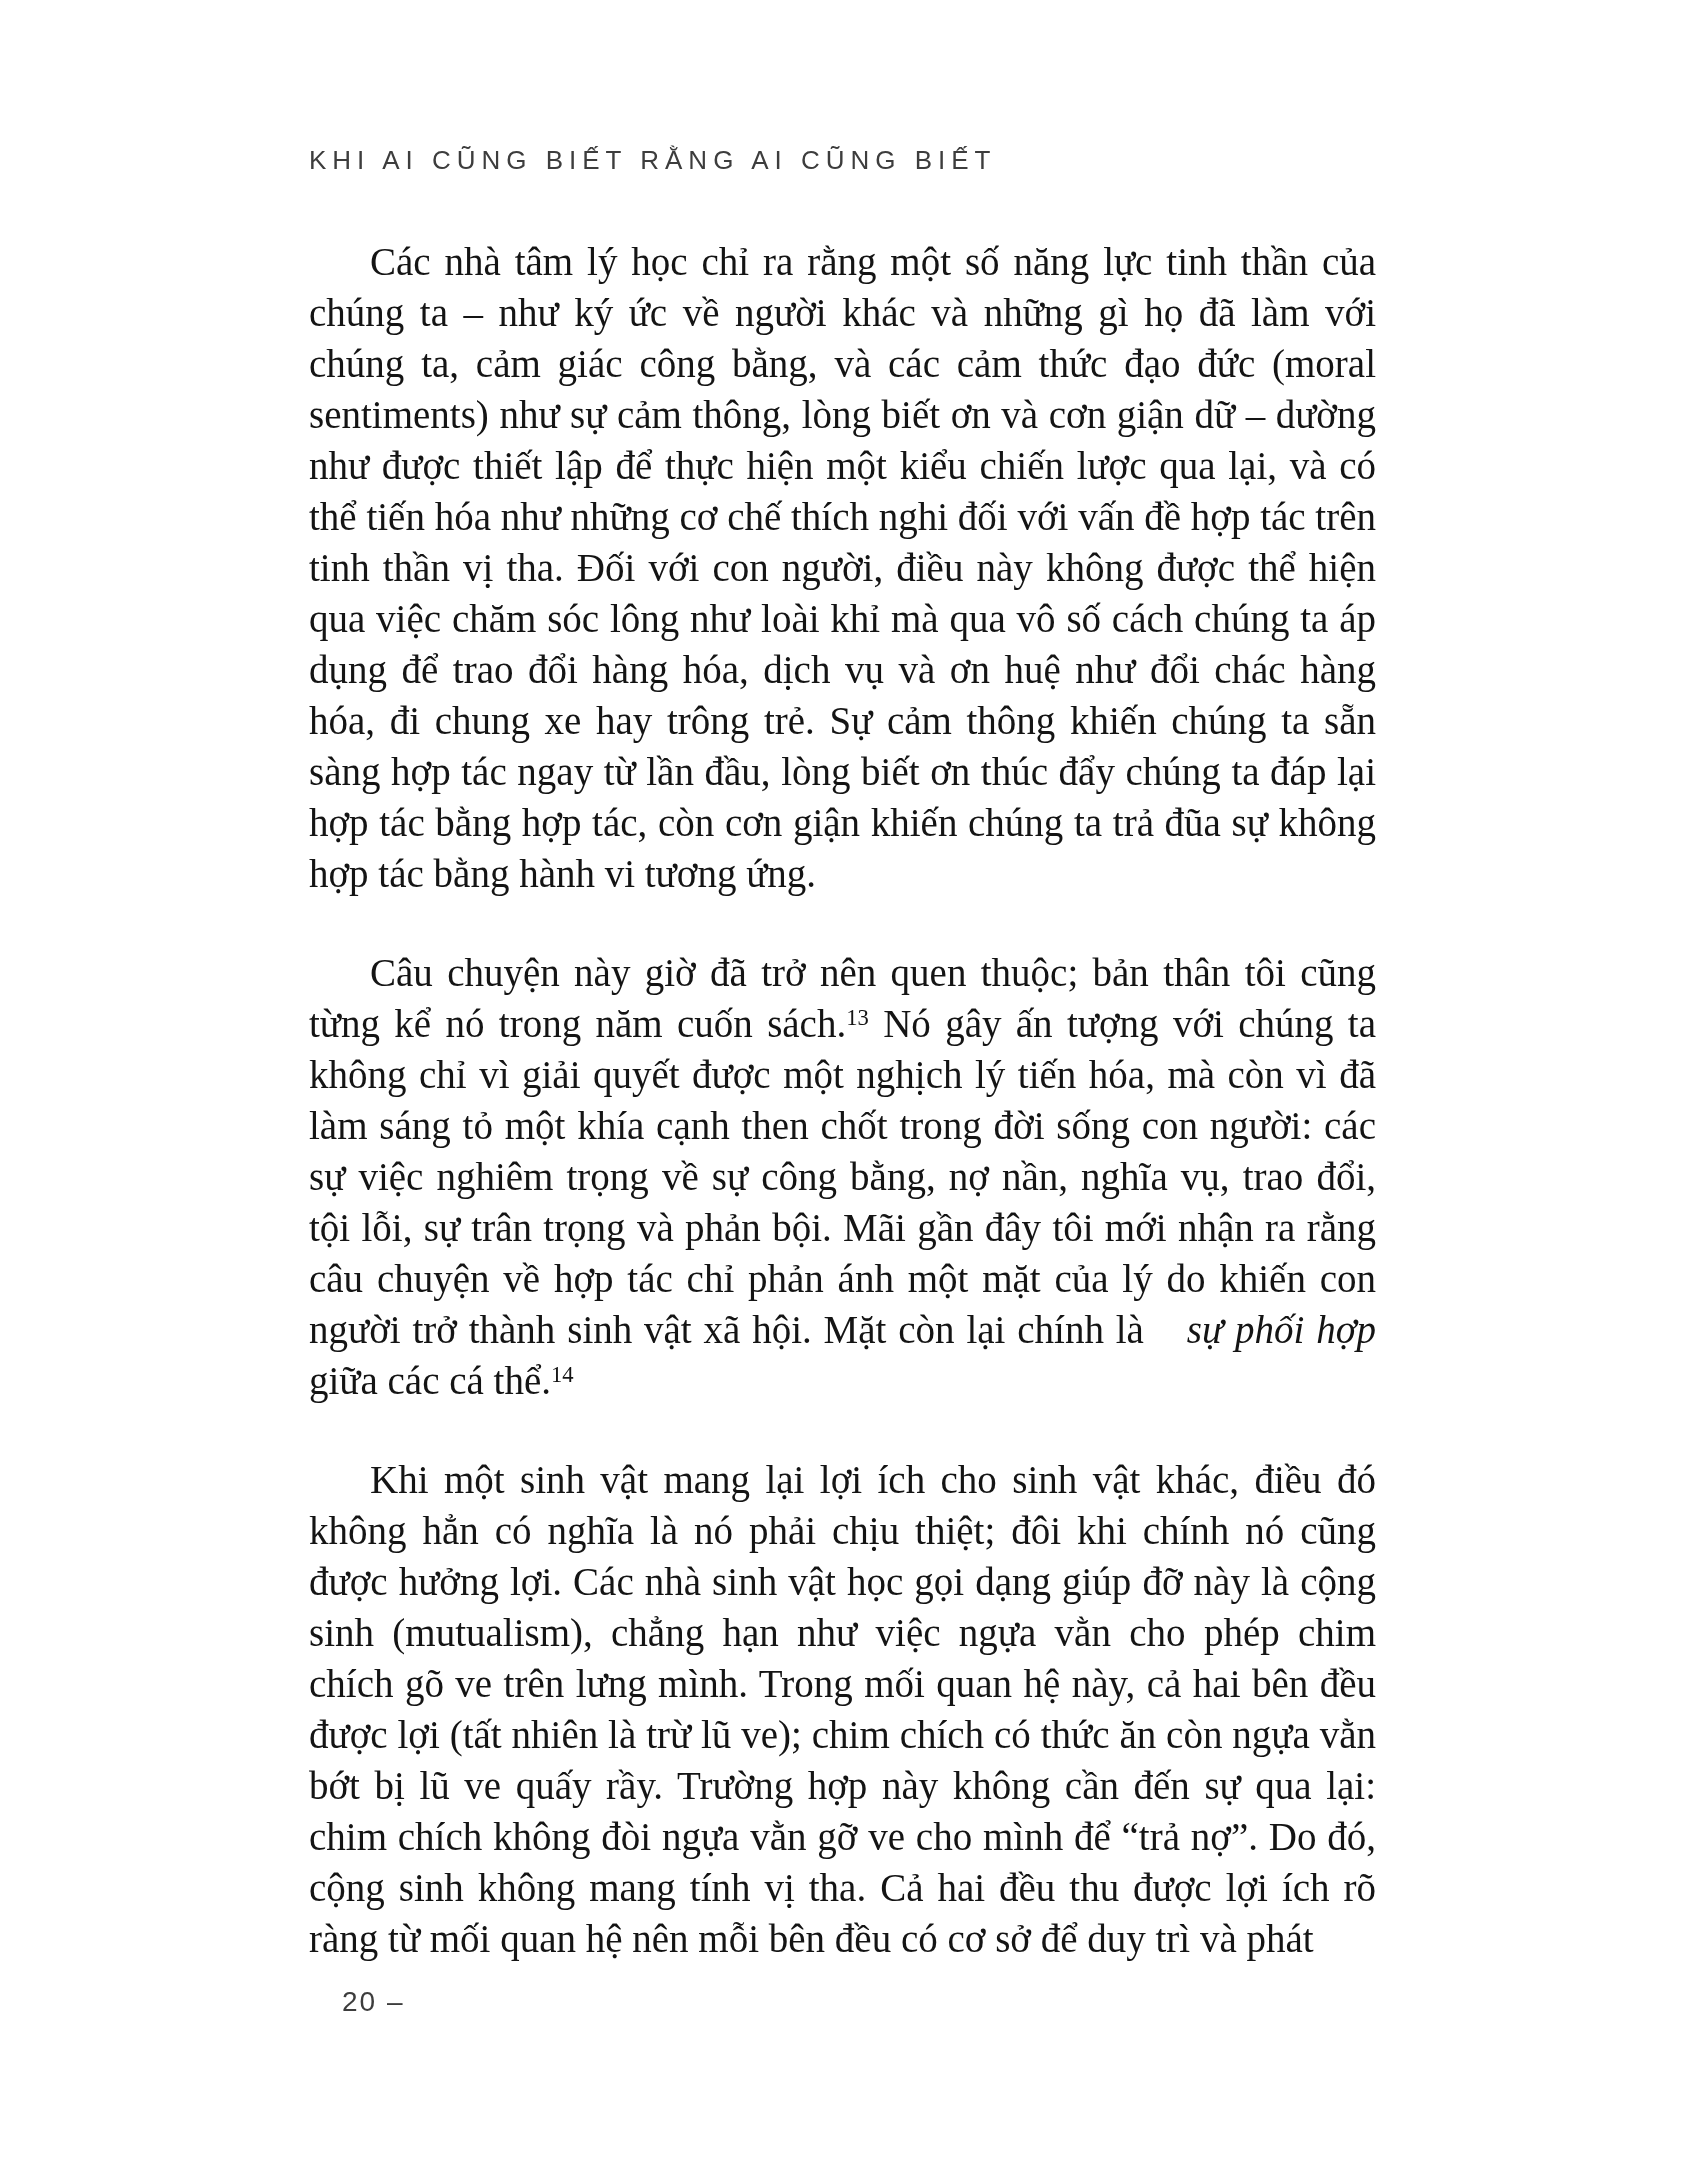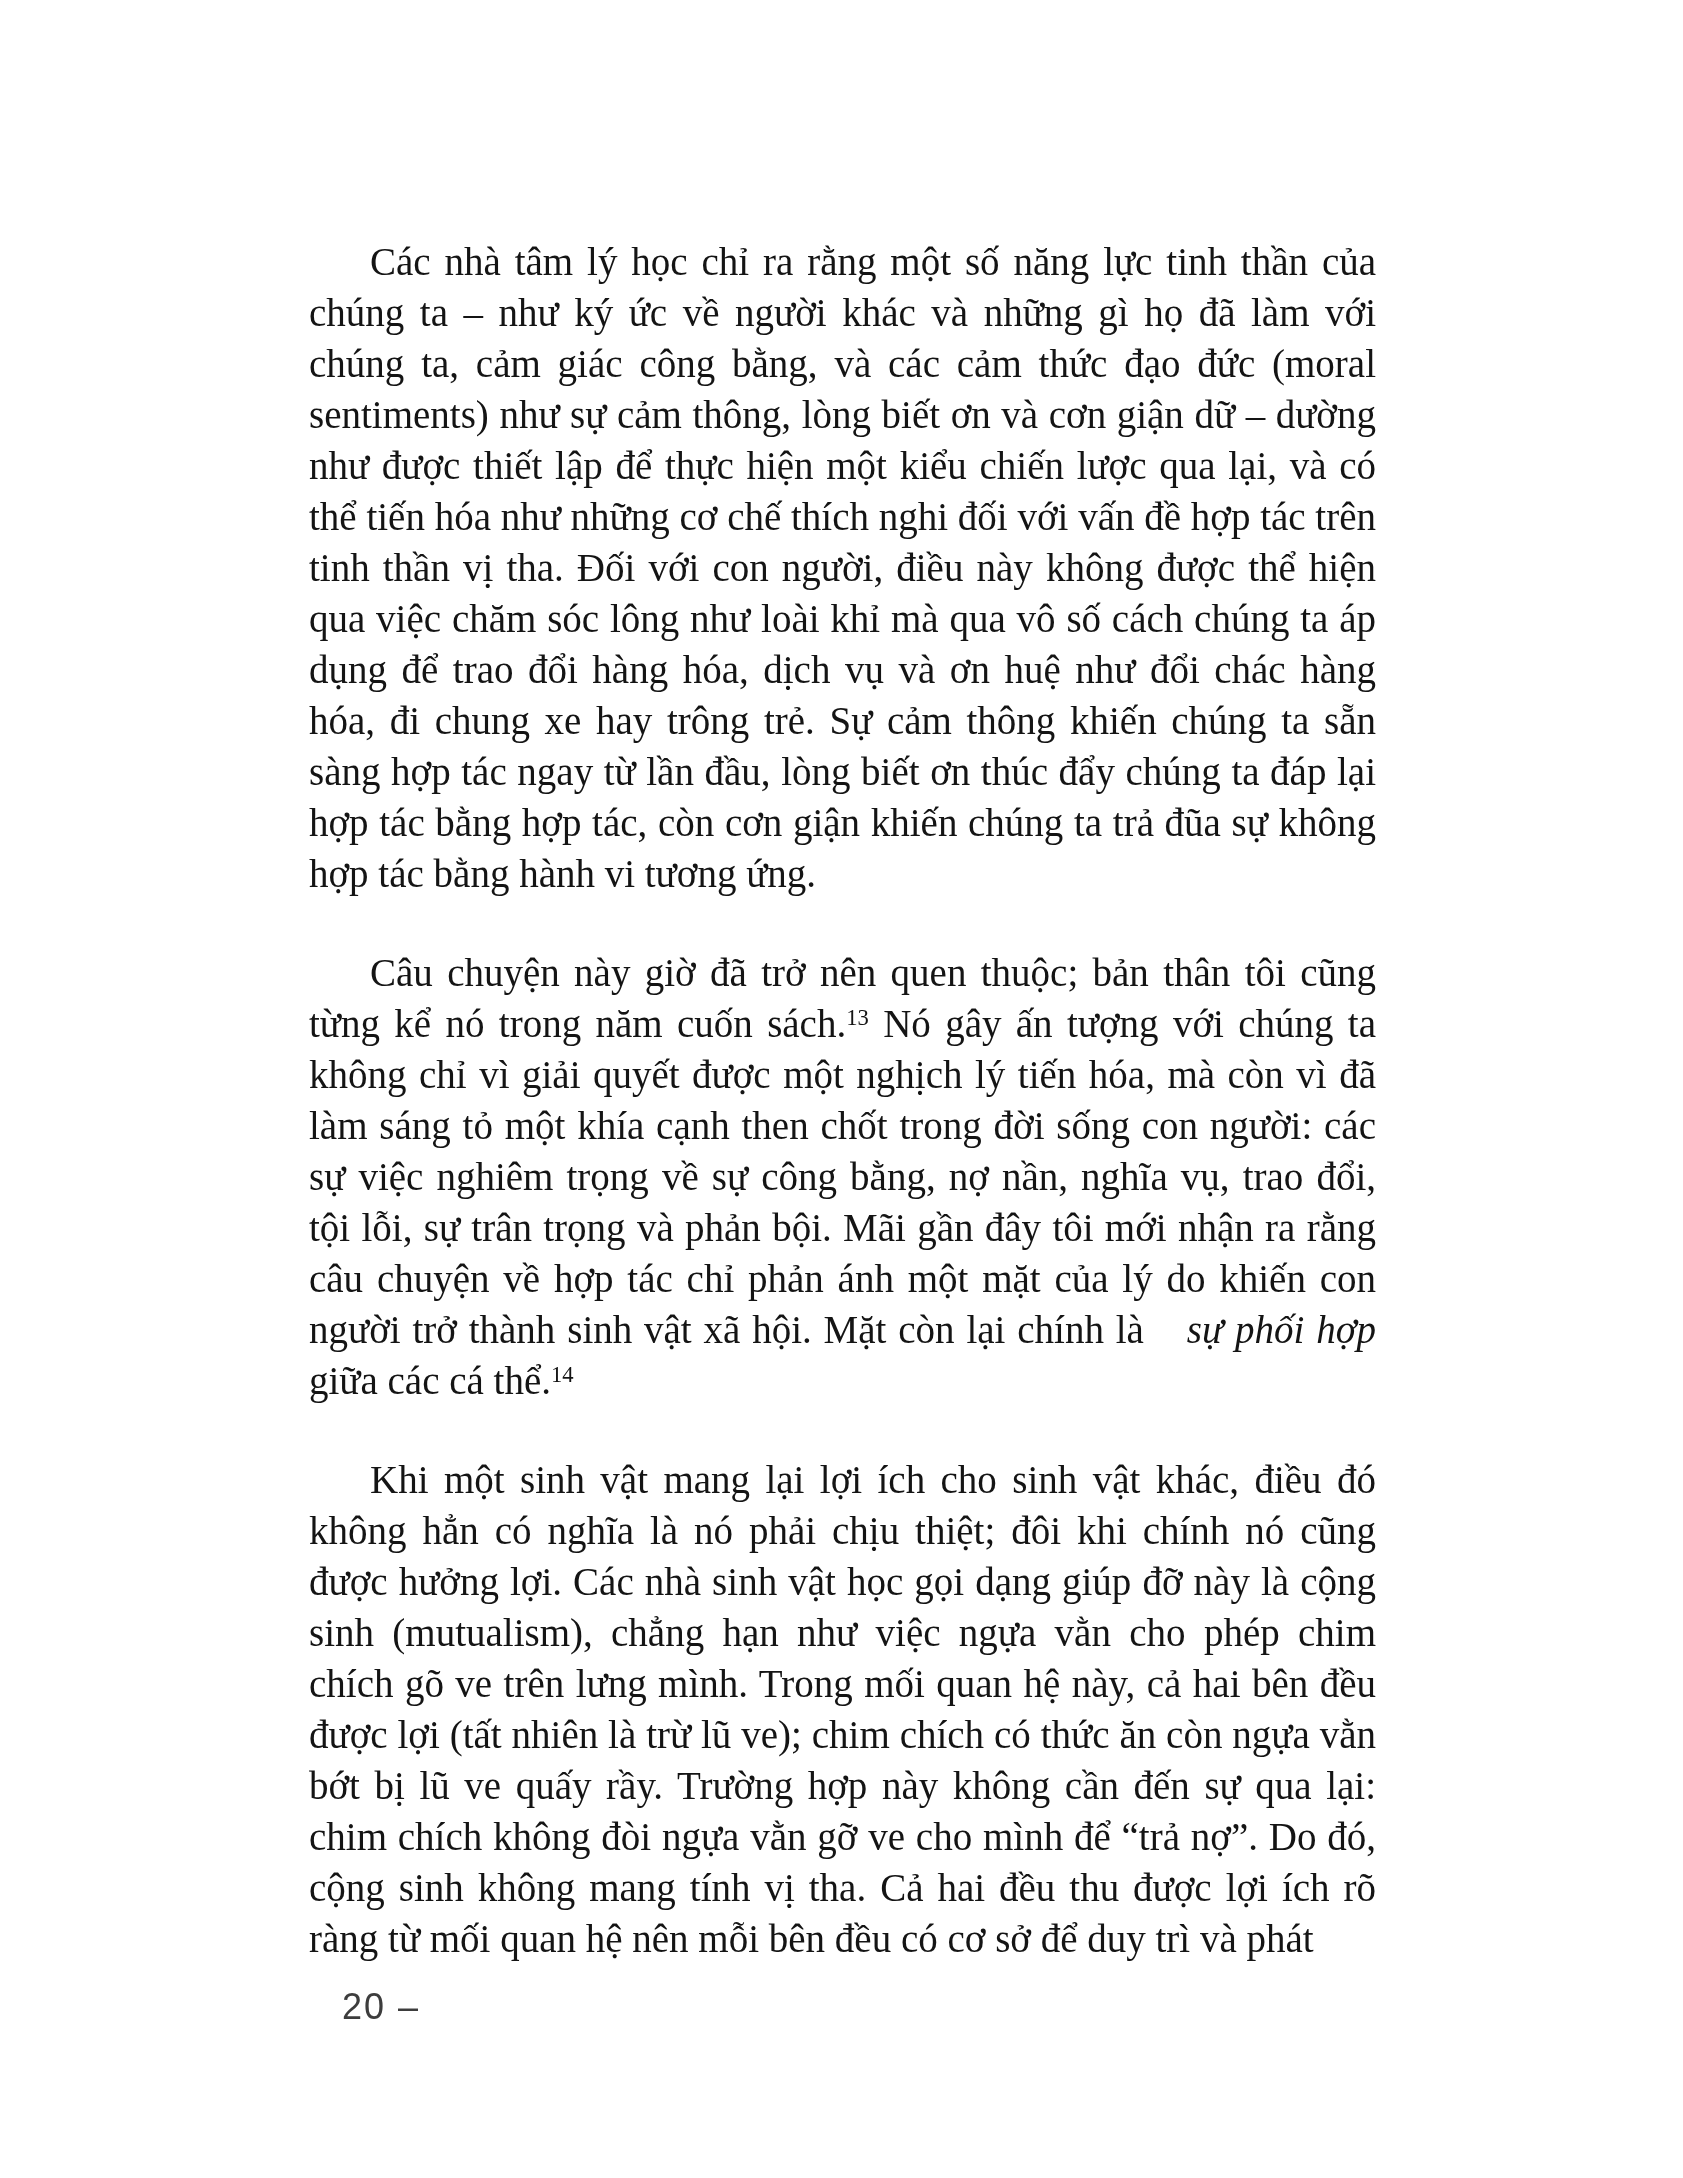--- a/index.html
+++ b/index.html
@@ -52,31 +52,32 @@
   }
   .text-column em {
     font-style: italic;
     margin-left: 31px;
   }
   .page-footer {
     position: absolute;
     left: 342px;
     top: 1986px;
     font-family: "Liberation Sans", sans-serif;
-    font-size: 36px;
+    font-size: 28px;
     letter-spacing: 2px;
     color: #3d3d3d;
     white-space: nowrap;
   }
 </style>
 </head>
 <body>
 
 <div class="page">
 
+  <div class="running-head">KHI AI CŨNG BIẾT RẰNG AI CŨNG BIẾT</div>
 
   <div class="text-column">
       <p><span>Các nhà tâm lý học chỉ ra rằng một số năng lực tinh thần của chúng ta – như ký ức về người khác và những gì họ đã làm với chúng ta, cảm giác công bằng, và các cảm thức đạo đức (moral sentiments) như sự cảm thông, lòng biết ơn và cơn giận dữ – dường như được thiết lập để thực hiện một kiểu chiến lược qua lại, và có thể tiến hóa như những cơ chế thích nghi đối với vấn đề hợp tác trên tinh thần vị tha. Đối với con người, điều này không được thể hiện qua việc chăm sóc lông như loài khỉ mà qua vô số cách chúng ta áp dụng để trao đổi hàng hóa, dịch vụ và ơn huệ như đổi chác hàng hóa, đi chung xe hay trông trẻ. Sự cảm thông khiến chúng ta sẵn sàng hợp tác ngay từ lần đầu, lòng biết ơn thúc đẩy chúng ta đáp lại hợp tác bằng hợp tác, còn cơn giận khiến chúng ta trả đũa sự không hợp tác bằng hành vi tương ứng.</span></p>
       <p><span>Câu chuyện này giờ đã trở nên quen thuộc; bản thân tôi cũng từng kể nó trong năm cuốn sách.</span><sup>13</sup><span> Nó gây ấn tượng với chúng ta không chỉ vì giải quyết được một nghịch lý tiến hóa, mà còn vì đã làm sáng tỏ một khía cạnh then chốt trong đời sống con người: các sự việc nghiêm trọng về sự công bằng, nợ nần, nghĩa vụ, trao đổi, tội lỗi, sự trân trọng và phản bội. Mãi gần đây tôi mới nhận ra rằng câu chuyện về hợp tác chỉ phản ánh một mặt của lý do khiến con người trở thành sinh vật xã hội. Mặt còn lại chính là </span><em>sự phối hợp</em><span> giữa các cá thể.</span><sup>14</sup></p>
       <p><span>Khi một sinh vật mang lại lợi ích cho sinh vật khác, điều đó không hẳn có nghĩa là nó phải chịu thiệt; đôi khi chính nó cũng được hưởng lợi. Các nhà sinh vật học gọi dạng giúp đỡ này là cộng sinh (mutualism), chẳng hạn như việc ngựa vằn cho phép chim chích gõ ve trên lưng mình. Trong mối quan hệ này, cả hai bên đều được lợi (tất nhiên là trừ lũ ve); chim chích có thức ăn còn ngựa vằn bớt bị lũ ve quấy rầy. Trường hợp này không cần đến sự qua lại: chim chích không đòi ngựa vằn gỡ ve cho mình để “trả nợ”. Do đó, cộng sinh không mang tính vị tha. Cả hai đều thu được lợi ích rõ ràng từ mối quan hệ nên mỗi bên đều có cơ sở để duy trì và phát</span></p>
     </div>
 
   <div class="page-footer">20 –</div>
 
 </div>

